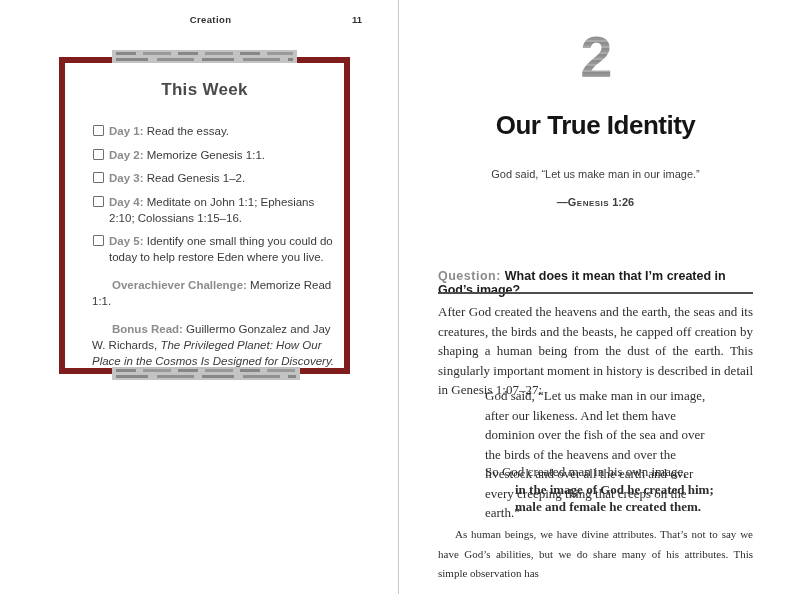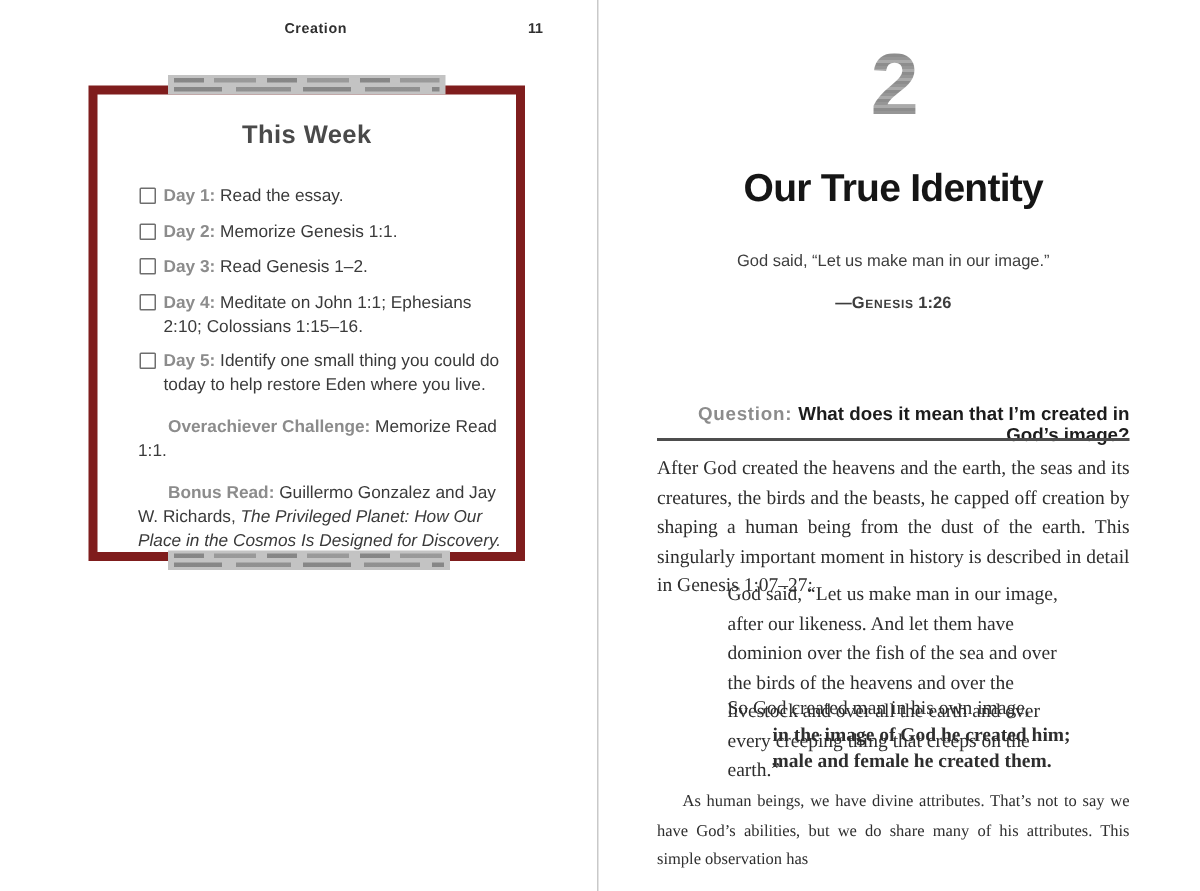--- a/index.html
+++ b/index.html
@@ -42,21 +42,21 @@
       color:#9b9b9b;letter-spacing:-2px;}
   @supports ((-webkit-background-clip:text) or (background-clip:text)){
     .chapter-number{background:repeating-linear-gradient(0deg,#8d8d8d 0 2px,#aaaaaa 2px 4px,#969696 4px 6px);
       -webkit-background-clip:text;background-clip:text;color:transparent;-webkit-text-fill-color:transparent;}
   }
   .chapter-title{top:110px;text-align:center;font-size:26px;font-weight:bold;
       letter-spacing:-.5px;color:#151515;}
   .epigraph{top:168px;text-align:center;font-size:11px;color:#3d3d3d;}
   .epigraph-attr{top:196px;text-align:center;font-size:11px;font-weight:bold;color:#3d3d3d;}
   .smallcaps{font-variant:small-caps;letter-spacing:.5px;}
-  .question-line{top:269px;font-size:12.5px;font-weight:bold;color:#1c1c1c;text-align:right;}
+  .question-line{top:269px;font-size:12.5px;font-weight:bold;color:#1c1c1c;}
   .question-label{color:#8c8c8c;letter-spacing:.5px;}
   .question-rule{position:absolute;left:40px;top:292px;width:315px;height:2px;background:#4d4d4d;}
   .serif{font-family:"Liberation Serif",serif;color:#2e2e2e;}
   .para1{top:302px;font-size:13px;line-height:19.5px;text-align:justify;}
   .bquote{top:386px;left:87px;width:238px;font-size:13px;line-height:19.5px;}
   .verse{top:463px;left:87px;width:260px;font-size:13px;line-height:17.5px;}
   .verse-indent{padding-left:30px;font-weight:bold;}
   .para2{top:525px;font-size:11px;line-height:19.5px;text-align:justify;text-indent:17px;}
 </style>
 </head>

